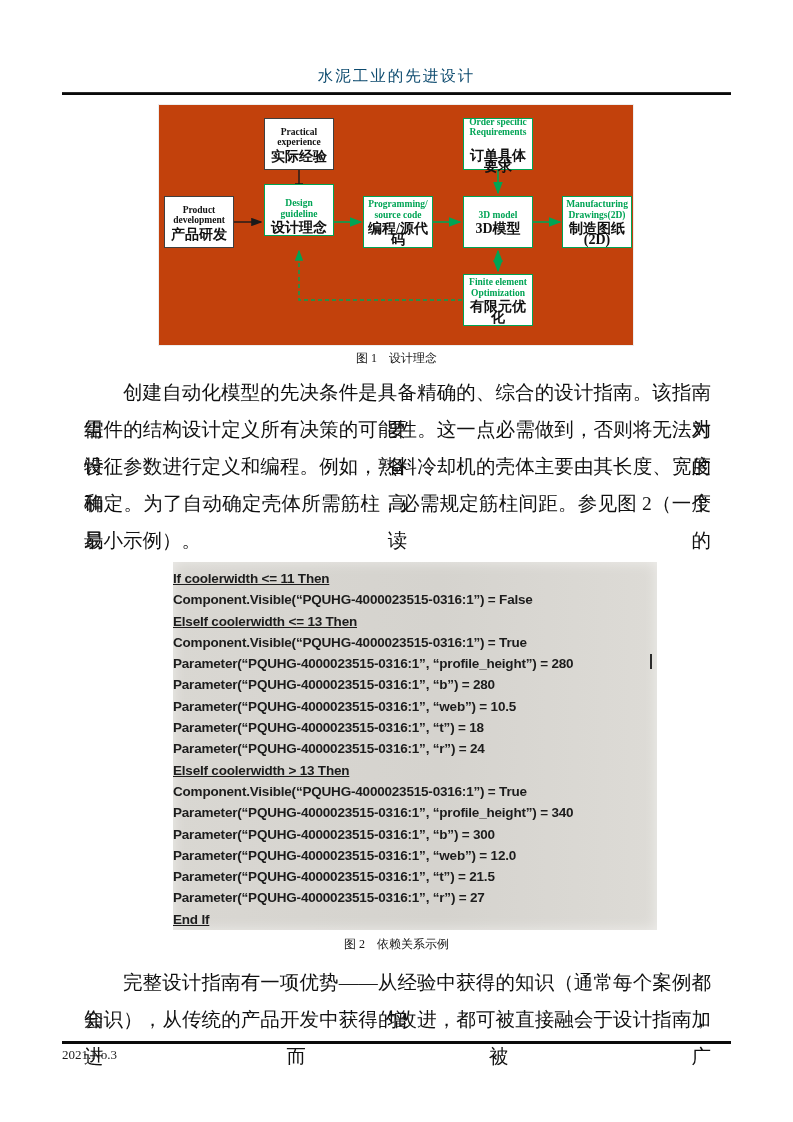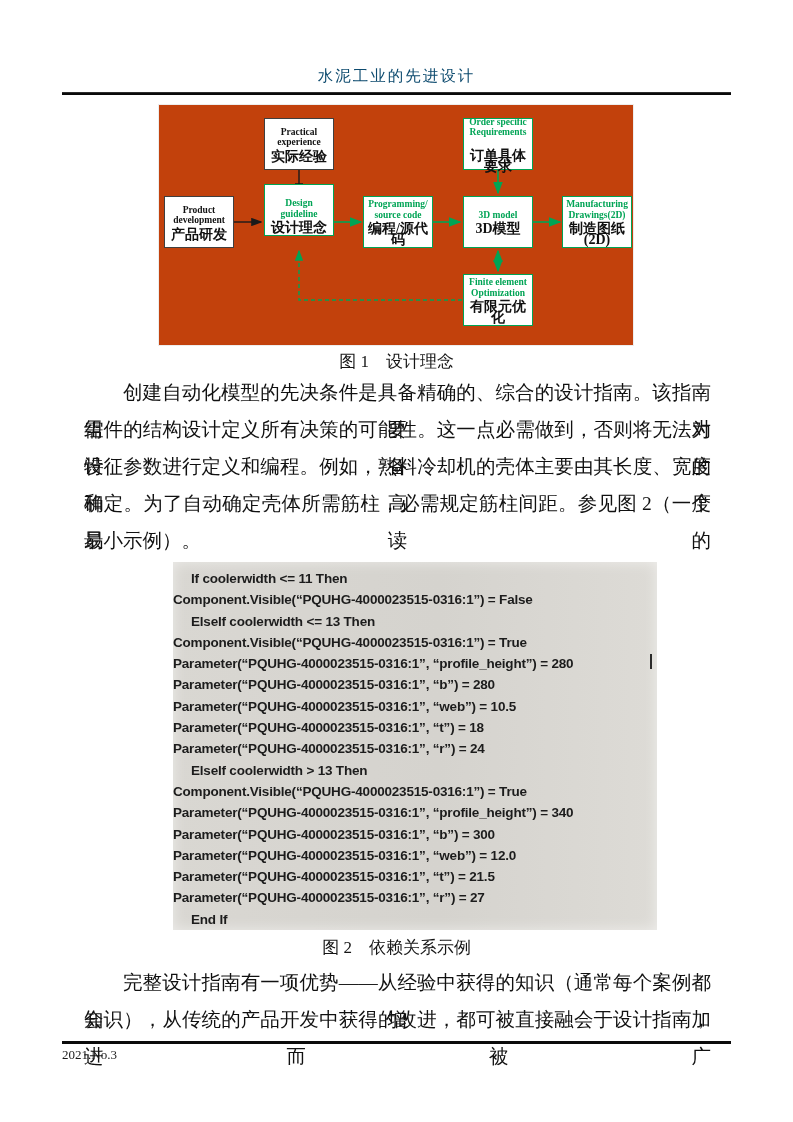--- a/index.html
+++ b/index.html
@@ -21,41 +21,41 @@
   .fbox{position:absolute;width:70px;height:52px;border:1.6px solid;background:#fff;
     display:flex;flex-direction:column;align-items:center;justify-content:center;
     text-align:center;padding:2px;}
   .fbox.black{border-color:#3f3f3f;}
   .fbox.green{border-color:var(--green);}
   .fb-en{font-family:"Liberation Serif",serif;font-weight:bold;font-size:9.5px;line-height:10.5px;color:#111;}
   .fbox.green .fb-en{color:var(--green);}
   .fb-zh{font-weight:bold;font-size:14px;line-height:11px;color:#111;margin-top:3px;}
 
   
-  .caption{position:absolute;left:0;width:100%;text-align:center;font-size:17px;
+  .caption{position:absolute;left:0;width:100%;text-align:center;font-size:12px;
     color:#151515;white-space:pre;}
   #cap1{top:350px;}
   #cap2{top:936px;}
 
   
   .para{position:absolute;left:84px;width:627px;color:#111;}
   #para1{top:374px;}
   #para2{top:964px;}
   .pline{height:37px;line-height:37px;font-size:19.5px;text-align:justify;
     text-align-last:justify;white-space:normal;}
   .pline.first{text-indent:2em;}
   .pline.last{text-align-last:left;}
 
   
   .codefig{position:absolute;left:173px;top:562px;width:484px;height:368px;
     background:linear-gradient(90deg,#d9d7d2 0%,#d5d3ce 55%,#dddbd6 100%);
     padding-top:6px;box-shadow:inset 0 0 14px rgba(255,255,255,.55);}
   .cline{font-family:"Liberation Sans","DejaVu Sans",sans-serif;font-weight:700;
     font-size:13.5px;line-height:21.3px;color:#1c1c1c;letter-spacing:-0.2px;white-space:pre;}
-  .ind0{padding-left:18px;}
+  .ind0{padding-left:0;text-decoration:underline;}
   .ind1{}
   .code-cursor{position:absolute;left:477px;top:92px;width:2px;height:15px;background:#2b2b2b;}
 
   
   .footer-rule{position:absolute;top:1041px;left:62px;width:669px;border-top:3px solid #0b0b0b;}
   .footer-page{position:absolute;top:1047px;left:0;width:100%;text-align:center;
     font-size:13px;color:#1a1a1a;}
   .footer-issue{position:absolute;top:1047px;left:62px;width:669px;text-align:left;
     font-size:13px;color:#1a1a1a;}
 </style>

